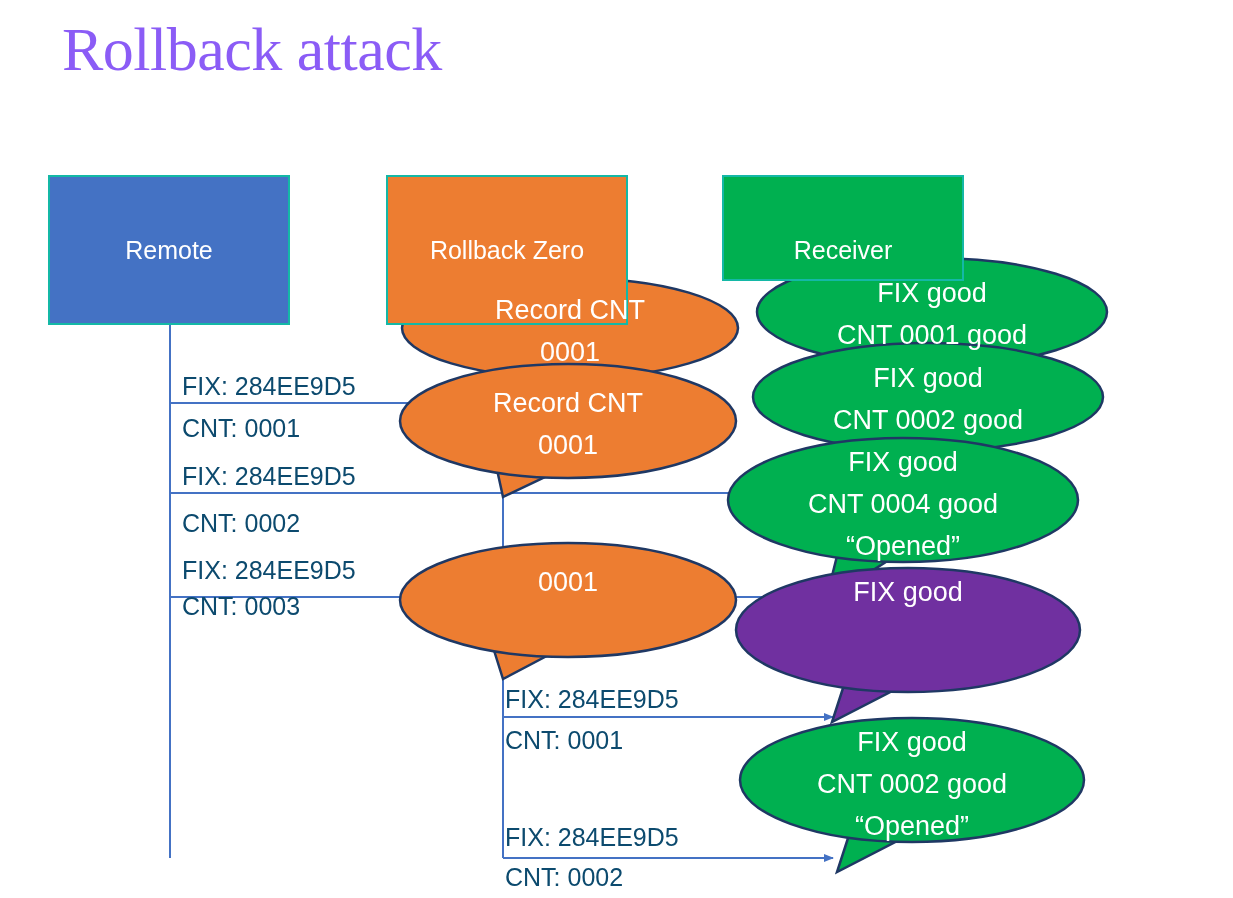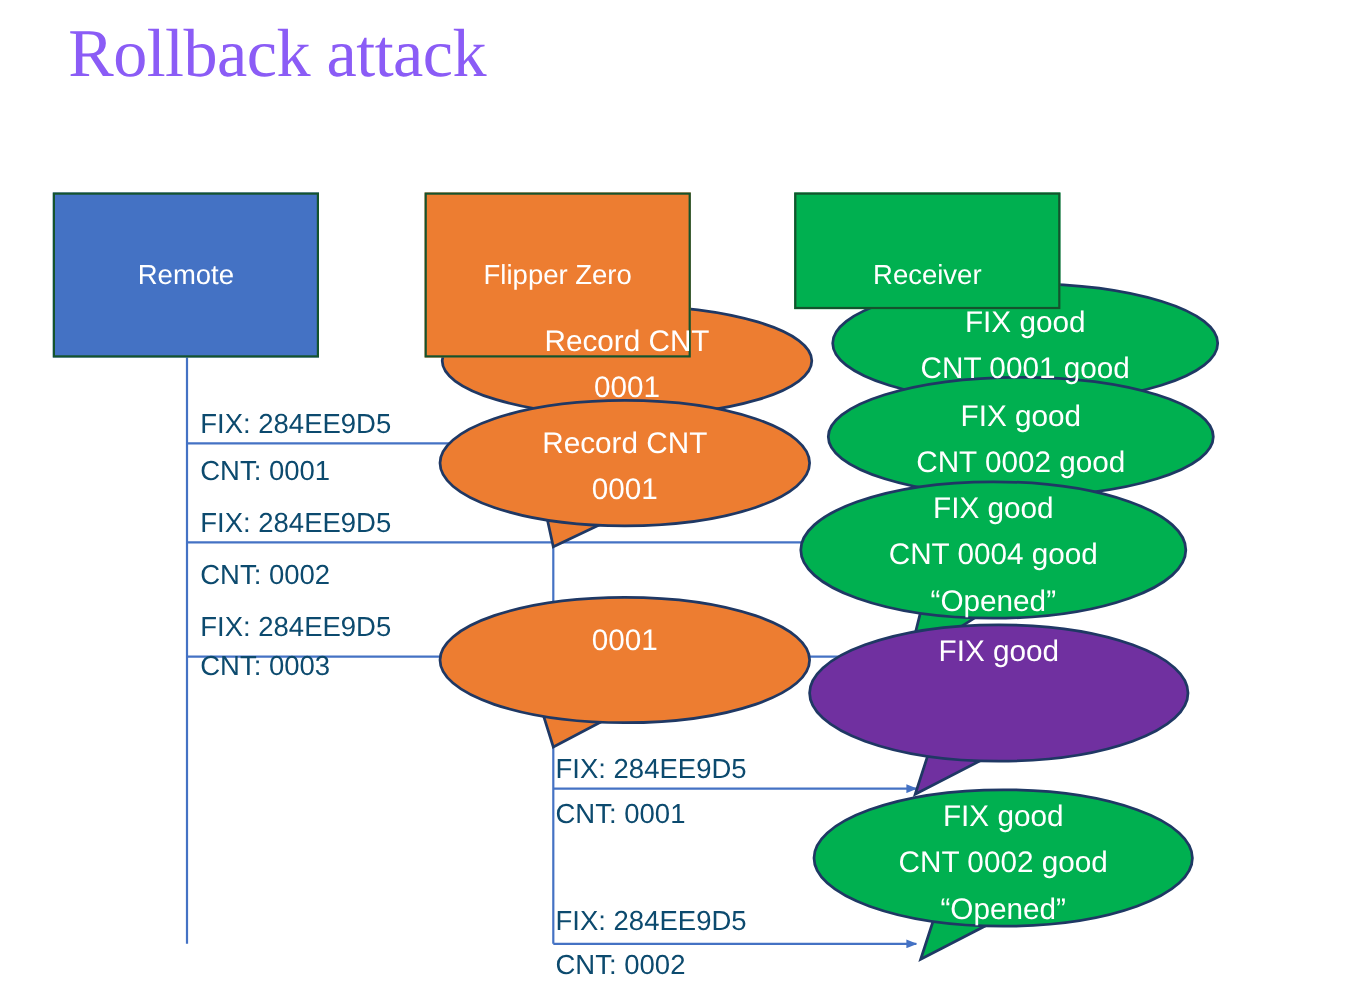--- a/index.html
+++ b/index.html
@@ -41,21 +41,21 @@
   #diagram {
     position: absolute;
     left: 0; top: 0;
     width: 1233px;
     height: 898px;
   }
 
   
   .actor-box {
     position: absolute;
-    border: 2px solid #14532d;
+    border: 2px solid #14b8a6;
     box-sizing: border-box;
   }
   .actor-label {
     position: absolute;
     width: 100%;
     text-align: center;
     color: #ffffff;
     font-size: 25px;
     line-height: 30px;
     white-space: nowrap;
@@ -147,21 +147,21 @@
       <path d="M 850 832 L 837 872 L 903 838 Z" fill="#00B050" stroke="#1F3864" stroke-width="2.5"></path>
       <ellipse cx="912" cy="780" rx="172" ry="62" fill="#00B050" stroke="#1F3864" stroke-width="2.5"></ellipse>
     </g>
   </svg>
 
   <div class="actor-box" style="left:48px; top:175px; width:242px; height:150px; background:#4472C4;">
     <div class="actor-label" style="top:58px;">Remote</div>
   </div>
 
   <div class="actor-box" style="left:386px; top:175px; width:242px; height:150px; background:#ED7D31;">
-    <div class="actor-label" style="top:58px;">Flipper Zero</div>
+    <div class="actor-label" style="top:58px;">Rollback Zero</div>
   </div>
 
   <div class="actor-box" style="left:722px; top:175px; width:242px; height:106px; background:#00B050;">
     <div class="actor-label" style="top:58px;">Receiver</div>
   </div>
 
   <div class="callout-text" style="left:402px; top:289px; width:336px;">
     <span>Record CNT</span>
     <span>0001</span>
   </div>

